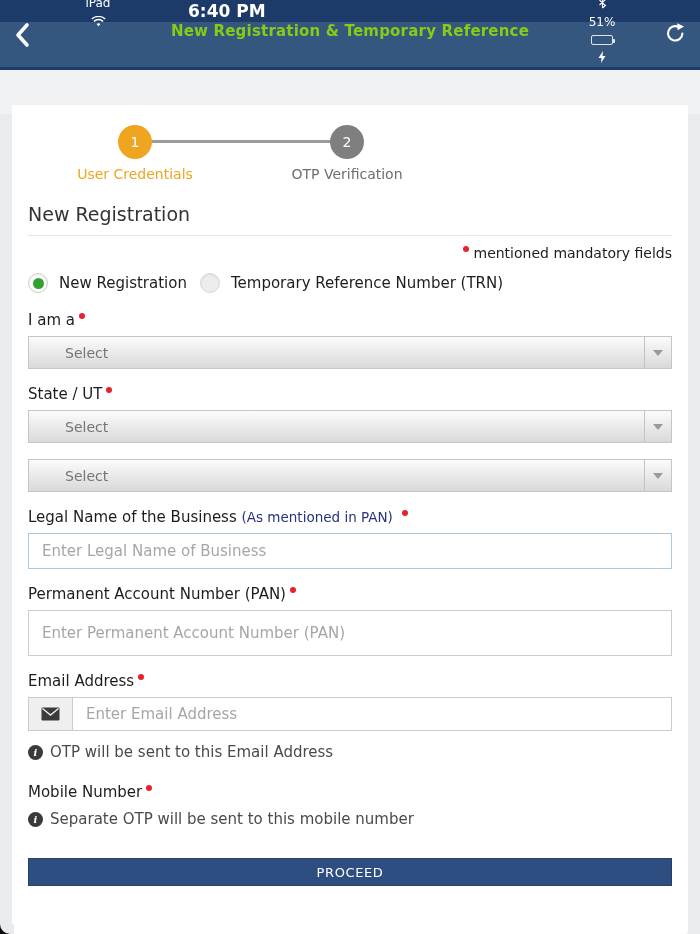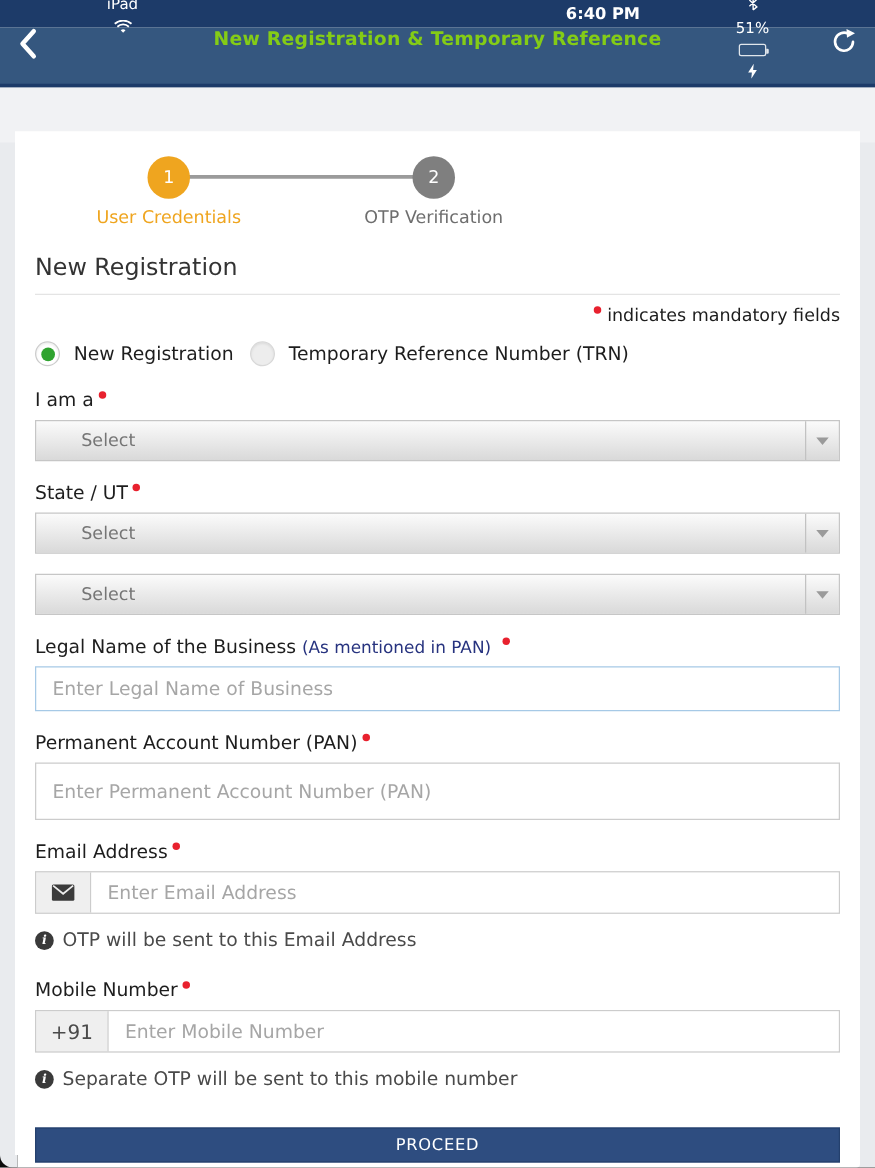--- a/index.html
+++ b/index.html
@@ -3,21 +3,21 @@
 <meta charset="utf-8">
 <style>
   * { margin:0; padding:0; box-sizing:border-box; }
   html,body { width:700px; height:934px; }
   body { font-family:"DejaVu Sans","Liberation Sans",sans-serif; background:#0a0a0a; overflow:hidden; }
   .screen { width:700px; height:934px; position:relative; background:#e9ebee; }
 
   
   .status-bar { height:22px; background:#1d3b69; color:#fff; display:flex; align-items:center; padding:0 8px; font-size:12px; }
   .sb-left { display:flex; align-items:center; gap:6px; width:180px;flex-direction:column; }
-  .sb-center { flex:1; text-align:right; font-weight:bold; font-size:13px; }
+  .sb-center { flex:1; text-align:left; font-weight:bold; font-size:17px; }
   .sb-right { width:180px; display:flex; align-items:center; justify-content:flex-end; gap:6px;flex-direction:column; }
   .sb-icon { display:inline-flex; align-items:center; }
   .battery-pct { font-size:12px; }
   .battery { width:22px; height:10px; border:1px solid rgba(255,255,255,.85); border-radius:2px; position:relative; padding:1px; }
   .battery-fill { width:52%; height:100%; background:#53d769; border-radius:1px; }
   .battery-tip { position:absolute; right:-3px; top:2.5px; width:2px; height:4px; background:rgba(255,255,255,.85); border-radius:0 1px 1px 0; }
 
   
   .nav-bar { height:48px; background:#35577f; border-bottom:3px solid #1d3b69; color:#84cc16; display:flex; align-items:flex-start; padding:0 14px; }
   .nav-title { flex:1; text-align:center; font-weight:bold; font-size:15px; letter-spacing:.2px; }
@@ -161,21 +161,21 @@
           <div class="step-circle c1">1</div>
           <div class="step-circle c2">2</div>
           <div class="step-label l1">User Credentials</div>
           <div class="step-label l2">OTP Verification</div>
         </div>
 
         
         <h1 class="page-heading">New Registration</h1>
         <hr class="rule">
         <div class="mandatory-note">
-          <span class="req-dot dot-before"></span><span>indicates mandatory fields</span>
+          <span class="req-dot dot-before"></span><span>mentioned mandatory fields</span>
         </div>
 
         
         <div class="radio-row">
           <div class="radio-opt">
             <span class="radio-circle">
                 <span class="radio-dot"></span>
               </span>
             <span class="radio-label">New Registration</span>
           </div>
@@ -244,24 +244,20 @@
         </div>
         <div class="info-line">
           <span class="info-icon">i</span>
           <span>OTP will be sent to this Email Address</span>
         </div>
 
         
         <div class="field-label">
           <span>Mobile Number</span><span class="req-dot dot-after"></span>
         </div>
-        <div class="input-group">
-          <span class="input-addon addon-text">+91</span>
-          <input type="text" placeholder="Enter Mobile Number" style="">
-        </div>
         <div class="info-line">
           <span class="info-icon">i</span>
           <span>Separate OTP will be sent to this mobile number</span>
         </div>
 
         
         <button class="proceed-btn">PROCEED</button>
 
       </div>
     </div>

